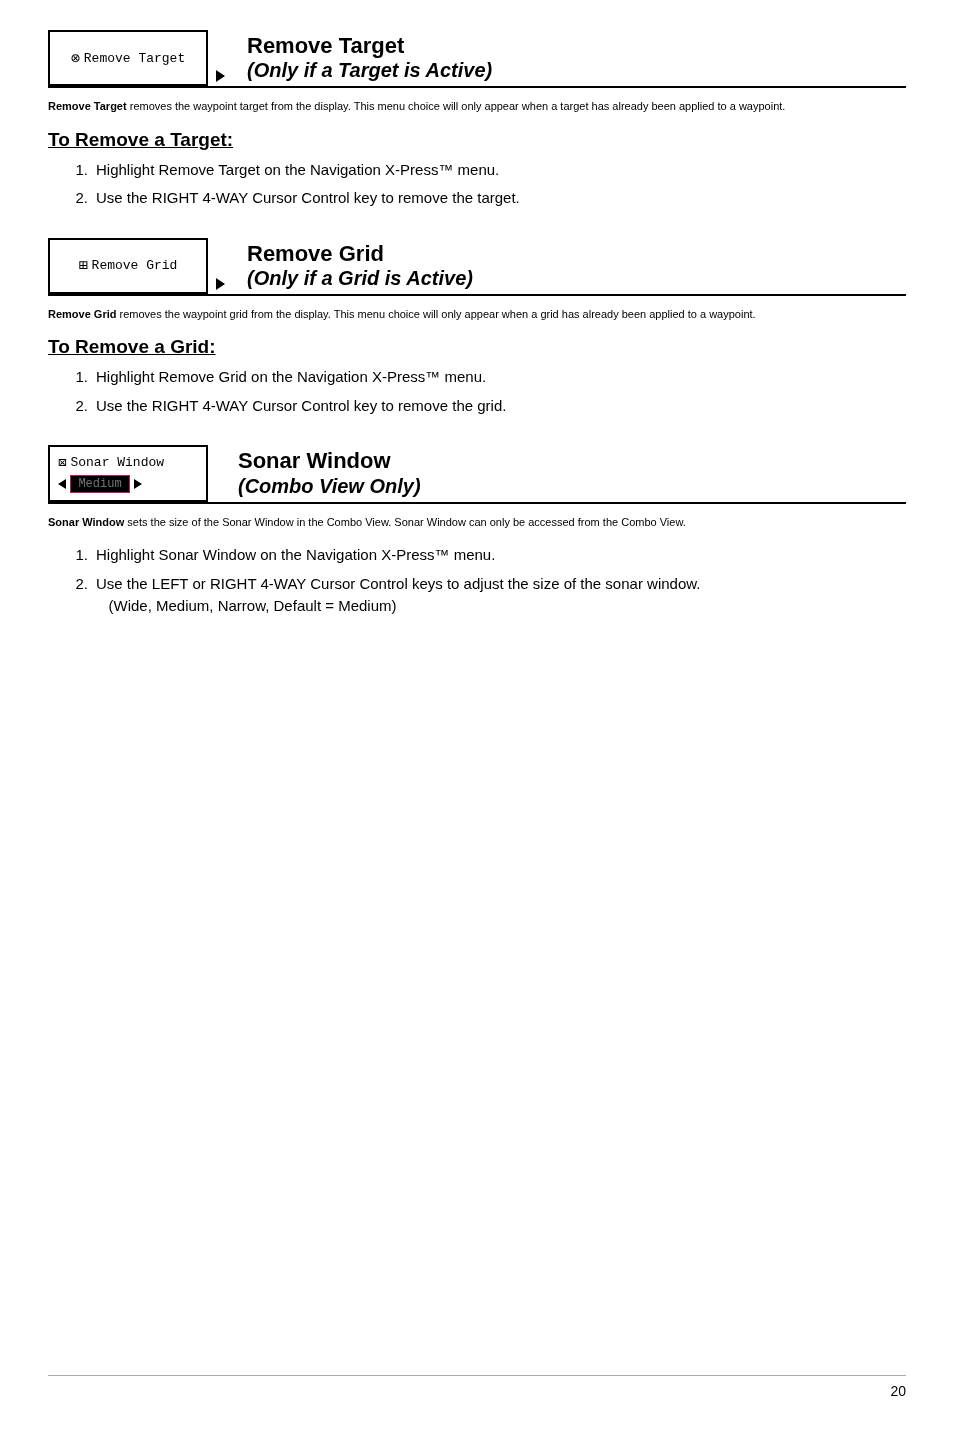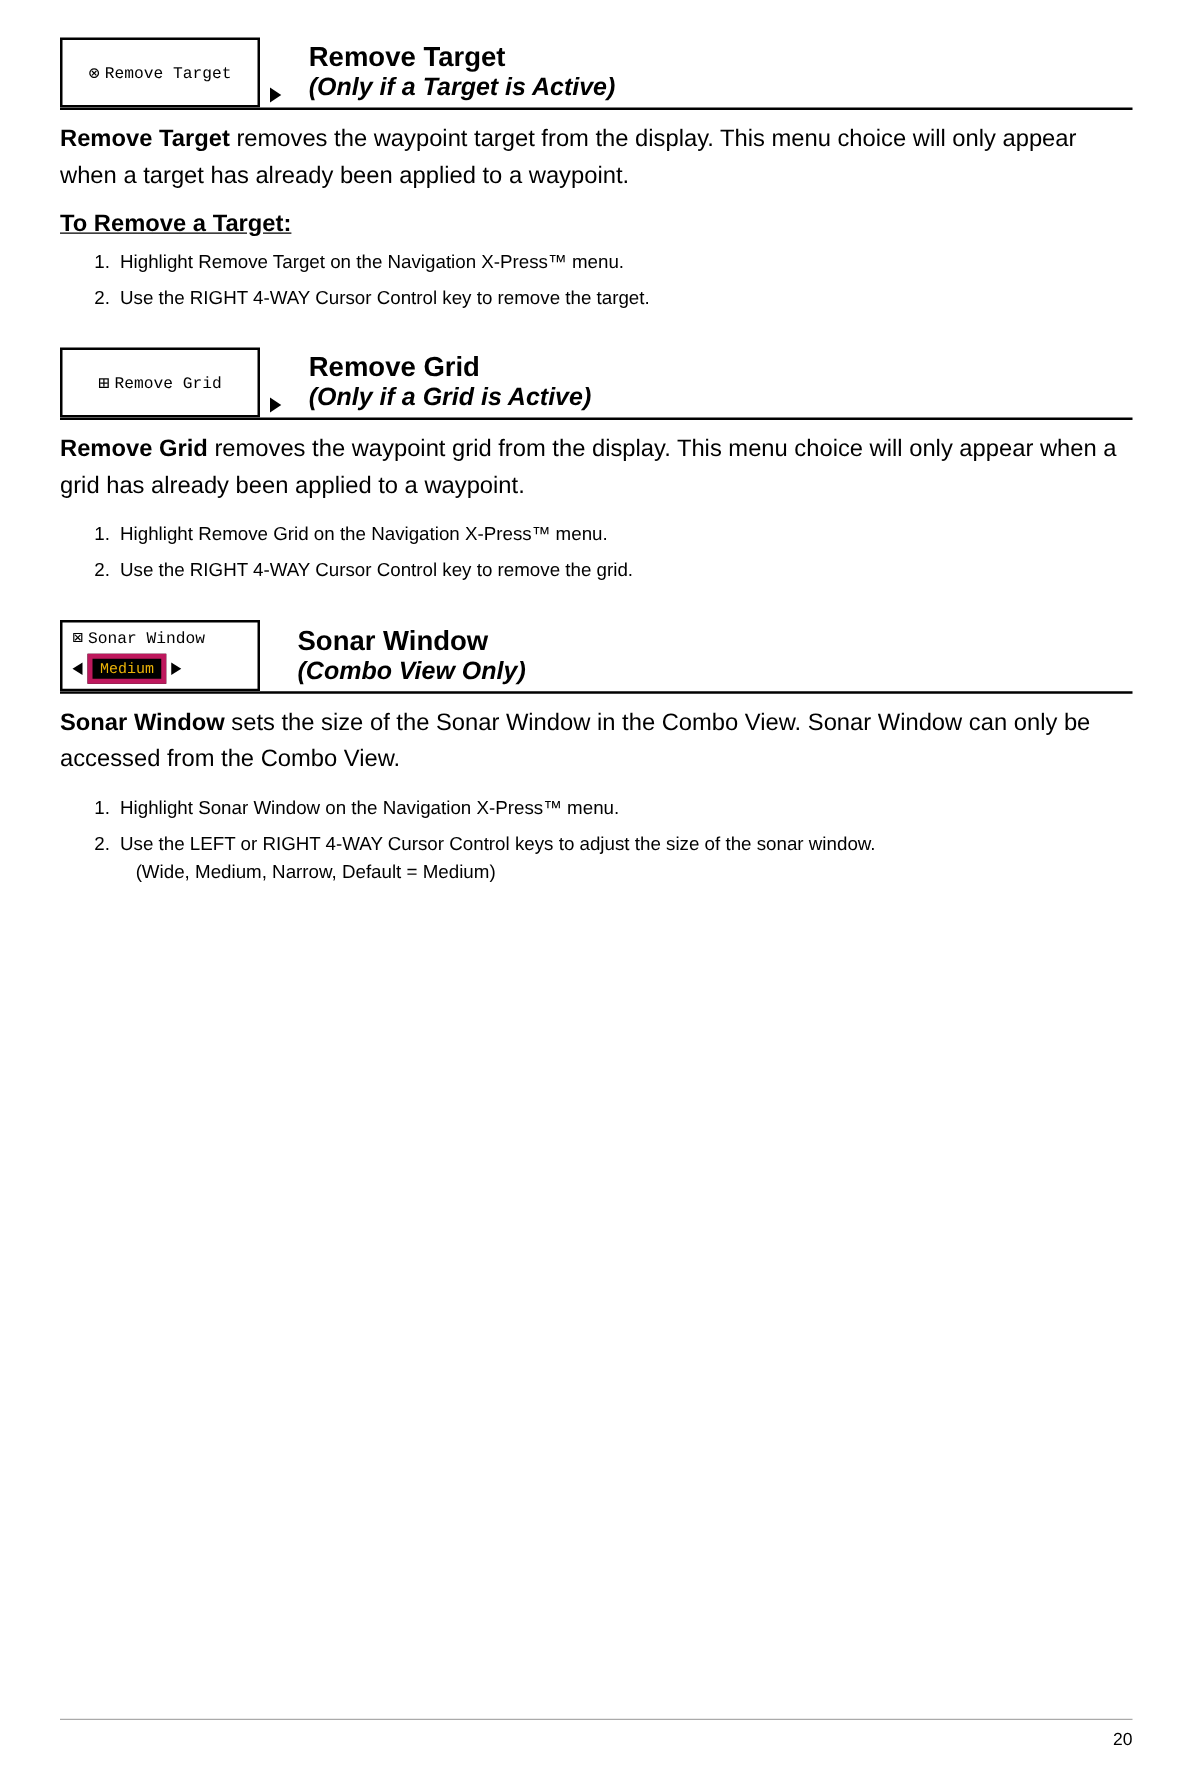--- a/index.html
+++ b/index.html
@@ -40,26 +40,26 @@
       display: flex;
       align-items: center;
       gap: 4px;
       font-family: 'Courier New', Courier, monospace;
       font-size: 13px;
       font-weight: normal;
       white-space: nowrap;
     }
 
     .medium-box {
-      border: 4px solid #be185d;
+      border: 1px solid #be185d;
       padding: 1px 6px;
       font-size: 12px;
       font-family: 'Courier New', Courier, monospace;
       background: #000;
-      color: #eab308;
+      color: #737373;
       min-width: 60px;
       text-align: center;
     }
 
     .title-box {
       padding: 4px 14px;
       display: flex;
       align-items: center;
     }
 
@@ -78,21 +78,21 @@
     .title-line2 {
       font-size: 20px;
       font-weight: 900;
       font-style: italic;
       font-family: Arial, Helvetica, sans-serif;
       line-height: 1.2;
     }
 
     
     .description {
-      font-size: 19px;
+      font-size: 11px;
       line-height: 1.5;
       margin-bottom: 14px;
     }
 
     .description strong {
       font-weight: bold;
     }
 
     
     .sub-heading {
@@ -220,20 +220,21 @@
     <div class="title-box">
       <div class="title-content">
         <span class="title-line1">Remove Grid</span>
         <span class="title-line2">(Only if a Grid is Active)</span>
       </div>
     </div>
   </div>
   <p class="description">
     <strong>Remove Grid</strong><span> removes the waypoint grid from the display. This menu choice will only appear when a grid has already been applied to a waypoint.</span>
   </p>
+  <div class="sub-heading">To Remove a Grid:</div>
   <ol class="steps">
     <li>
         <span class="num">1.</span>
         <span>Highlight Remove Grid on the Navigation X-Press™ menu.</span>
       </li>
     <li>
         <span class="num">2.</span>
         <span>Use the RIGHT 4-WAY Cursor Control key to remove the grid.</span>
       </li>
   </ol>

